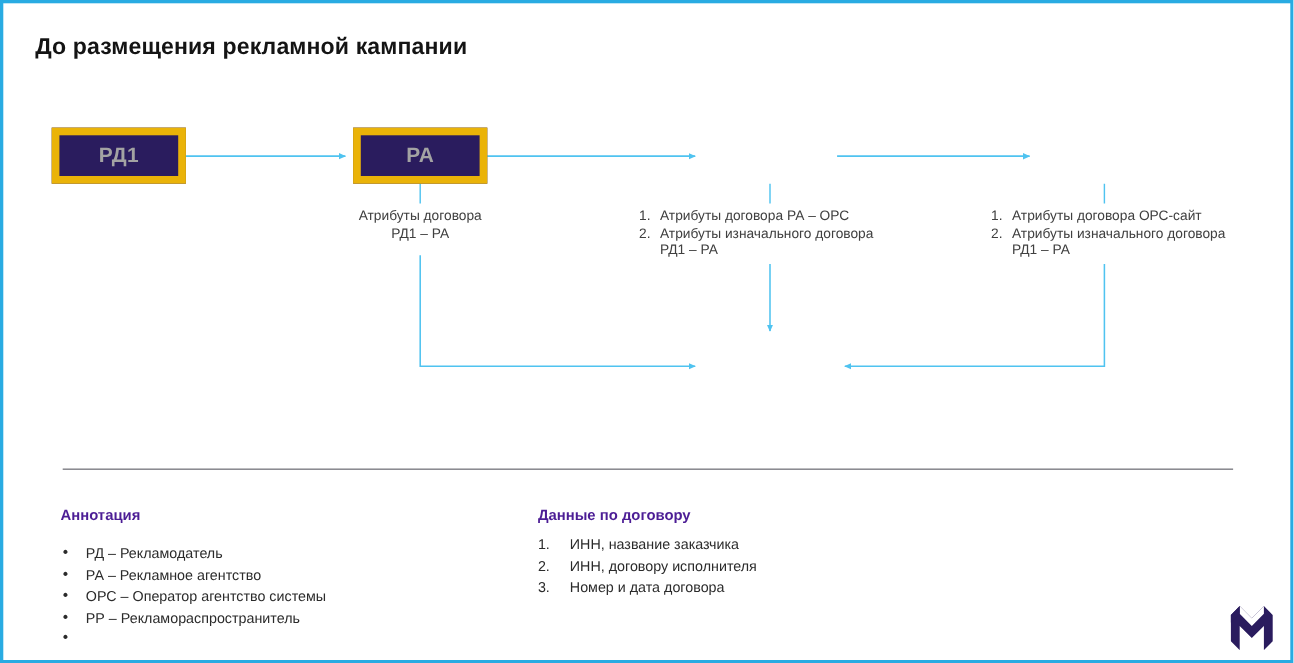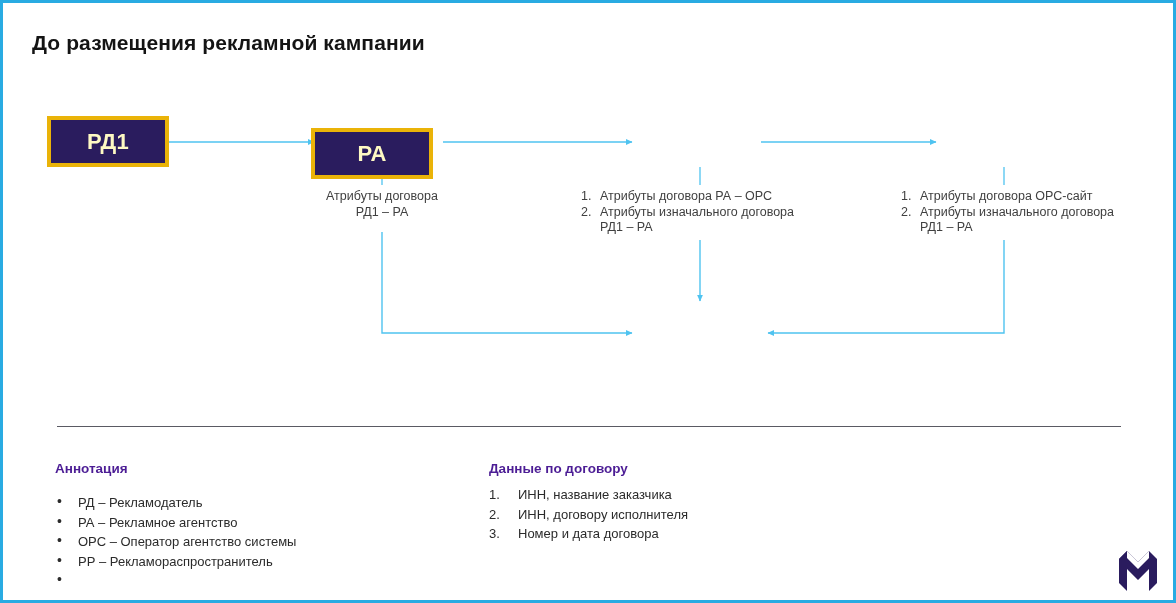--- a/index.html
+++ b/index.html
@@ -28,32 +28,32 @@
     color: #141414;
     letter-spacing: 0.1px;
     white-space: nowrap;
   }
   
   .node {
     position: absolute;
     height: 51px;
     width: 122px;
     background: #2A1C5E;
-    border: 4px solid #eab308;
+    border: 7px solid #eab308;
     box-sizing: border-box;
     display: flex;
     align-items: center;
     justify-content: center;
-    color: #fef9c3;
-    font-size: 22px;
+    color: #a3a3a3;
+    font-size: 19px;
     font-weight: bold;
     letter-spacing: 0.3px;
   }
   #node-rd1 { left: 44px;  top: 113px; }
-  #node-ra  { left: 308px; top: 113px; margin-top: 12px; }
+  #node-ra  { left: 318px; top: 113px; }
   #node-ors { left: 636px; top: 113px; }
   #node-rr  { left: 940px; top: 113px; }
   #node-ord { left: 636px; top: 305px; }
 
   
   #wires {
     position: absolute;
     left: 0; top: 0;
     width: 1176px;
     height: 603px;

